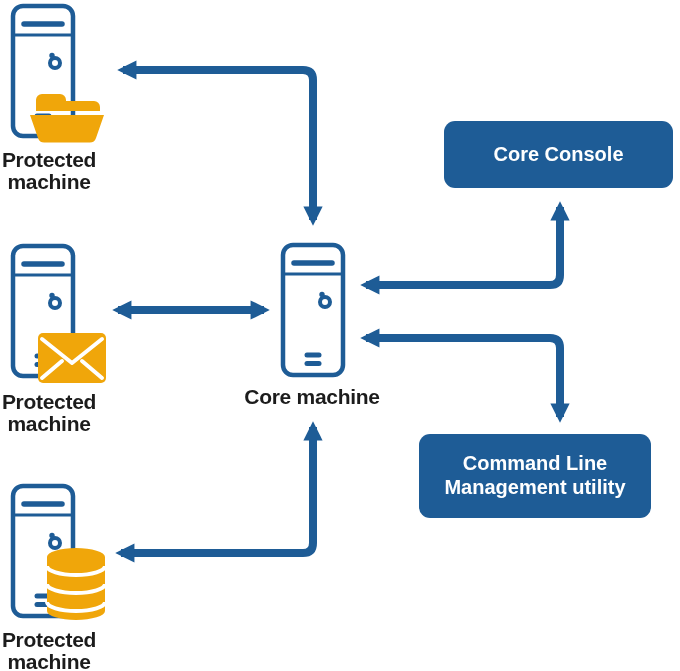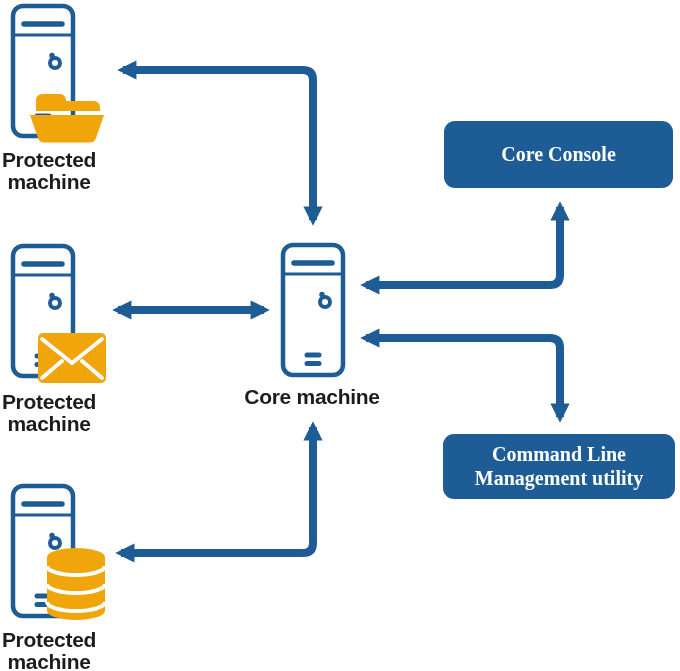--- a/index.html
+++ b/index.html
@@ -22,21 +22,21 @@
   .node-label{
     font-weight:bold;font-size:21px;line-height:1.04;text-align:center;
     color:var(--label-text);width:120px;letter-spacing:-0.3px;
   }
   .node-label.wide{width:140px;}
   .box{
     position:absolute;background:var(--accent-blue);border-radius:11px;
     display:flex;align-items:center;justify-content:center;text-align:center;
     color:var(--box-text);font-weight:bold;font-size:20px;line-height:1.18;
   }
-  .box .box-label{padding:0 10px;font-family:Liberation Serif, serif;}
+  .box .box-label{padding:0 10px;}
   .arrows{position:absolute;left:0;top:0;pointer-events:none;}
   .arrows path.conn{stroke:var(--accent-blue);stroke-width:8;fill:none;}
   .arrows marker path{fill:var(--accent-blue);}
 </style>
 </head>
 <body>
 
 <svg width="0" height="0" style="position:absolute" aria-hidden="true">
   <defs>
     <symbol id="tower-symbol" viewBox="0 0 66 136">
@@ -91,21 +91,21 @@
     <svg class="tower" style="left:0;top:0" width="66" height="136" viewBox="0 0 66 136">
         <use href="#tower-symbol"></use>
       </svg>
     <div class="node-label wide" style="left:-38px;top:144px">Core machine</div>
   </div>
 
   <div class="box" style="left:444px;top:121px;width:229px;height:67px">
     <span class="box-label">Core Console</span>
   </div>
 
-  <div class="box" style="left:443px;top:434px;width:232px;height:65px">
+  <div class="box" style="left:419px;top:434px;width:232px;height:84px">
     <span class="box-label">Command Line Management utility</span>
   </div>
 
   <svg class="arrows" width="680" height="671" viewBox="0 0 680 671">
     <defs>
       <marker id="ah" viewBox="0 0 10 10" refX="7" refY="5" markerWidth="2.8" markerHeight="2.4" orient="auto-start-reverse" markerUnits="strokeWidth">
         <path d="M0 0 L10 5 L0 10 z"></path>
       </marker>
     </defs>
     <path class="conn" d="M123 70 H303 Q313 70 313 80 V220" marker-start="url(#ah)" marker-end="url(#ah)"></path>

